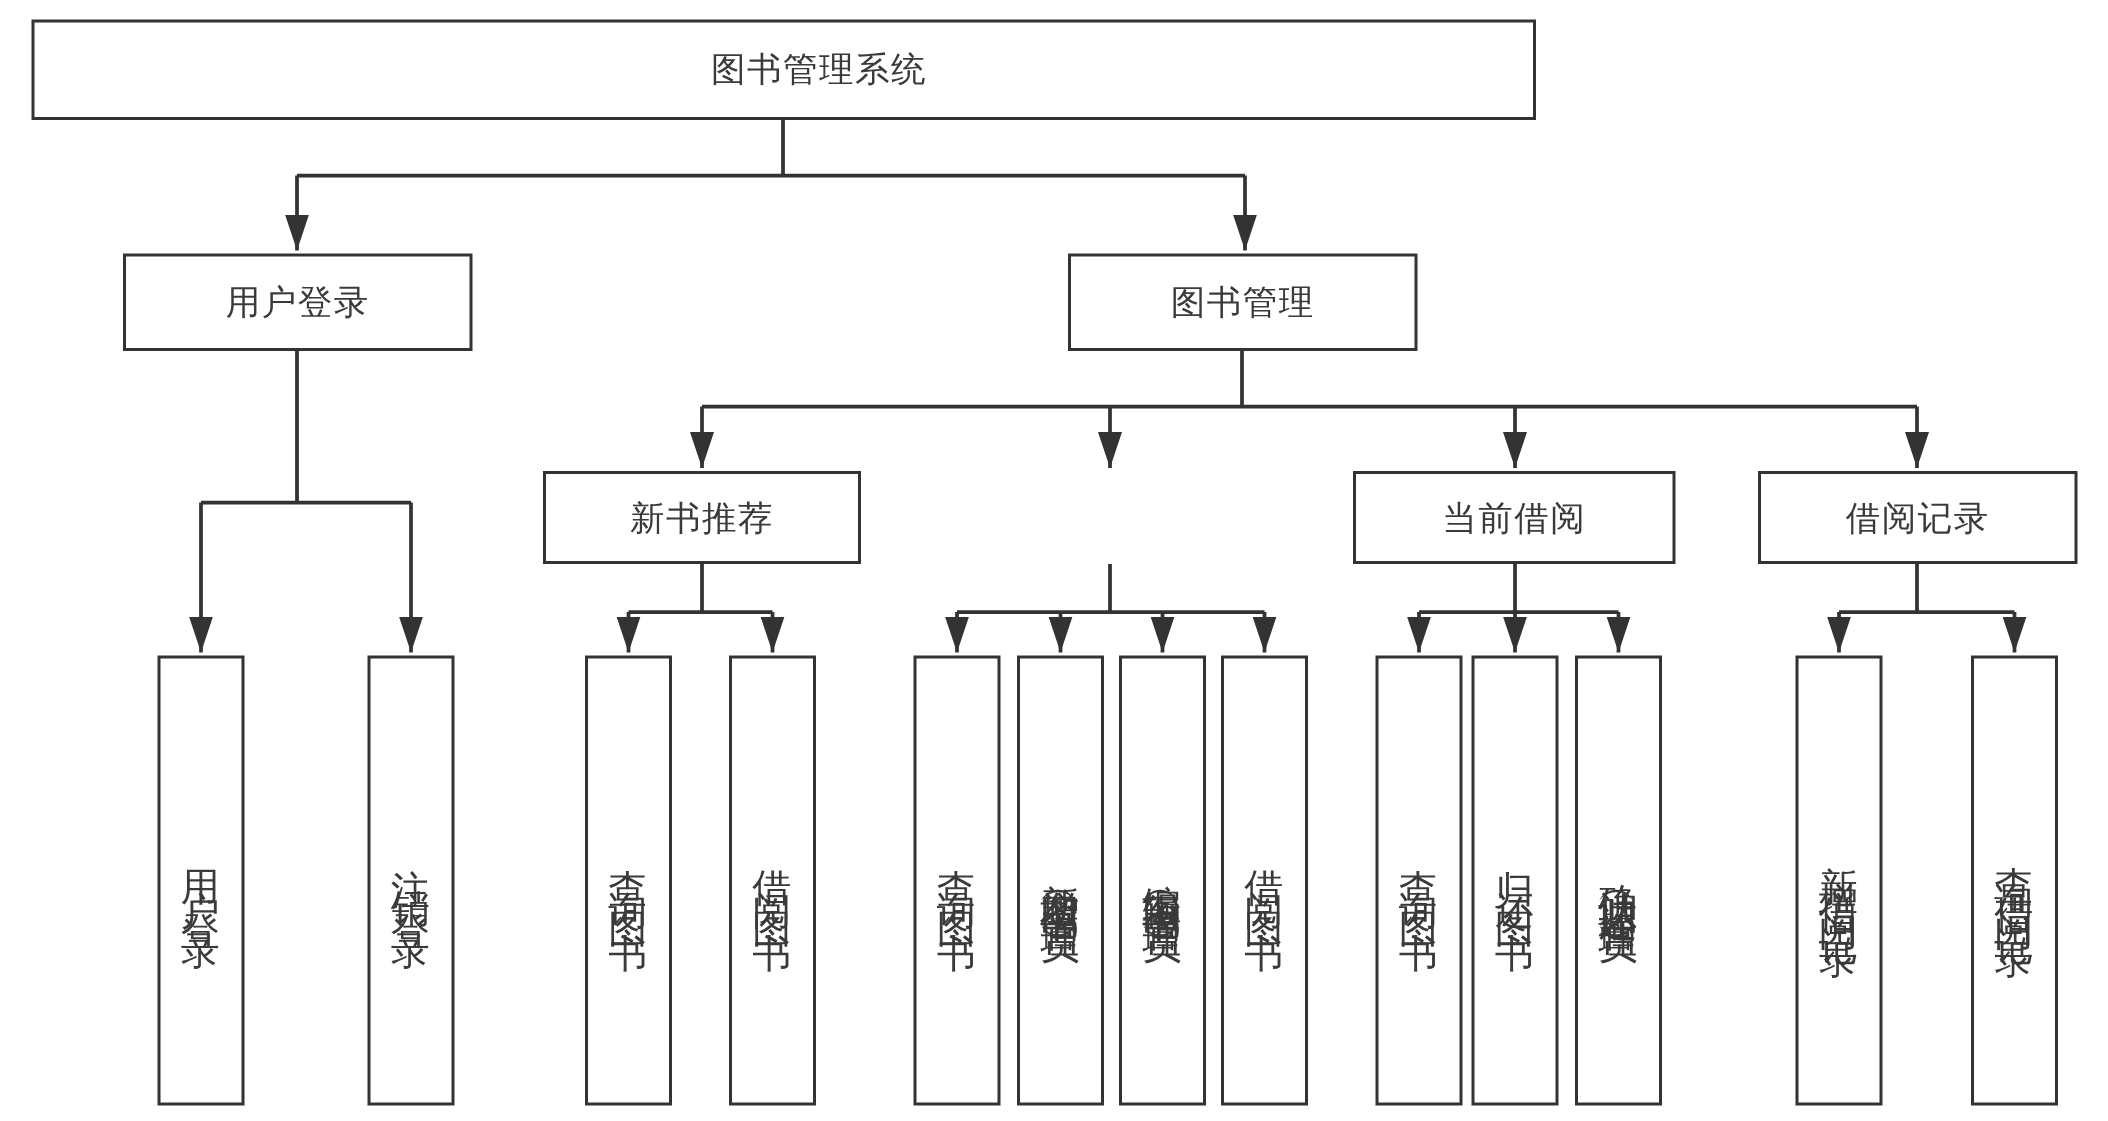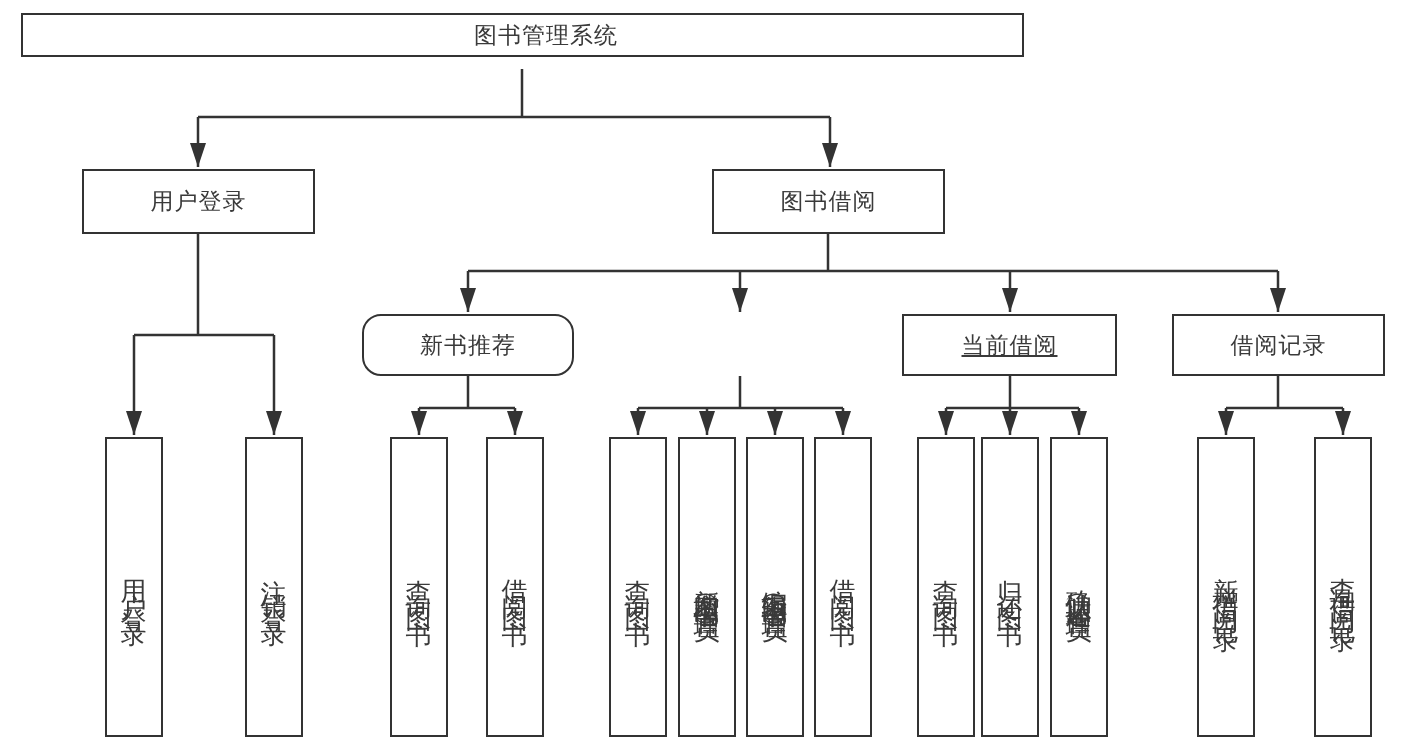--- a/index.html
+++ b/index.html
@@ -21,26 +21,26 @@
     position: absolute;
     box-sizing: border-box;
     border: 2.5px solid #333333;
     background: #ffffff;
     display: flex;
     align-items: center;
     justify-content: center;
     text-align: center;
   }
   .hlabel { font-size: 23px; letter-spacing: 1px; white-space: nowrap; }
-  .root-box   { left: 21px;   top: 13px;  width: 1003px; height: 44px; padding-left: 47px; }
+  .root-box   { left: 21px;   top: 13px;  width: 1003px; height: 67px; padding-left: 47px; }
   .l2-a       { left: 82px;   top: 169px; width: 233px;  height: 65px; }
   .l2-b       { left: 712px;  top: 169px; width: 233px;  height: 65px; }
-  .l3-1       { left: 362px;  top: 314px; width: 212px;  height: 62px; border-radius: 19px; }
+  .l3-1       { left: 362px;  top: 314px; width: 212px;  height: 62px; }
   .l3-2       { left: 630px;  top: 314px; width: 220px;  height: 62px; }
-  .l3-3       { left: 902px;  top: 314px; width: 215px;  height: 62px; text-decoration: underline; }
+  .l3-3       { left: 902px;  top: 314px; width: 215px;  height: 62px; }
   .l3-4       { left: 1172px; top: 314px; width: 213px;  height: 62px; }
   .leaf       { top: 437px; width: 58px; height: 300px; }
   .vtext {
     writing-mode: vertical-rl;
     font-size: 26px;
     line-height: 1;
     white-space: nowrap;
   }
   .len4 .vtext { letter-spacing: 14px; }
   .len6 .vtext { letter-spacing: 10px; }
@@ -99,21 +99,21 @@
   </svg>
 
   <div class="box root-box">
     <span class="hlabel">图书管理系统</span>
   </div>
 
   <div class="box l2-a">
     <span class="hlabel">用户登录</span>
   </div>
   <div class="box l2-b">
-    <span class="hlabel">图书借阅</span>
+    <span class="hlabel">图书管理</span>
   </div>
 
   <div class="box l3-1">
     <span class="hlabel">新书推荐</span>
   </div>
   <div class="box l3-3">
     <span class="hlabel">当前借阅</span>
   </div>
   <div class="box l3-4">
     <span class="hlabel">借阅记录</span>

